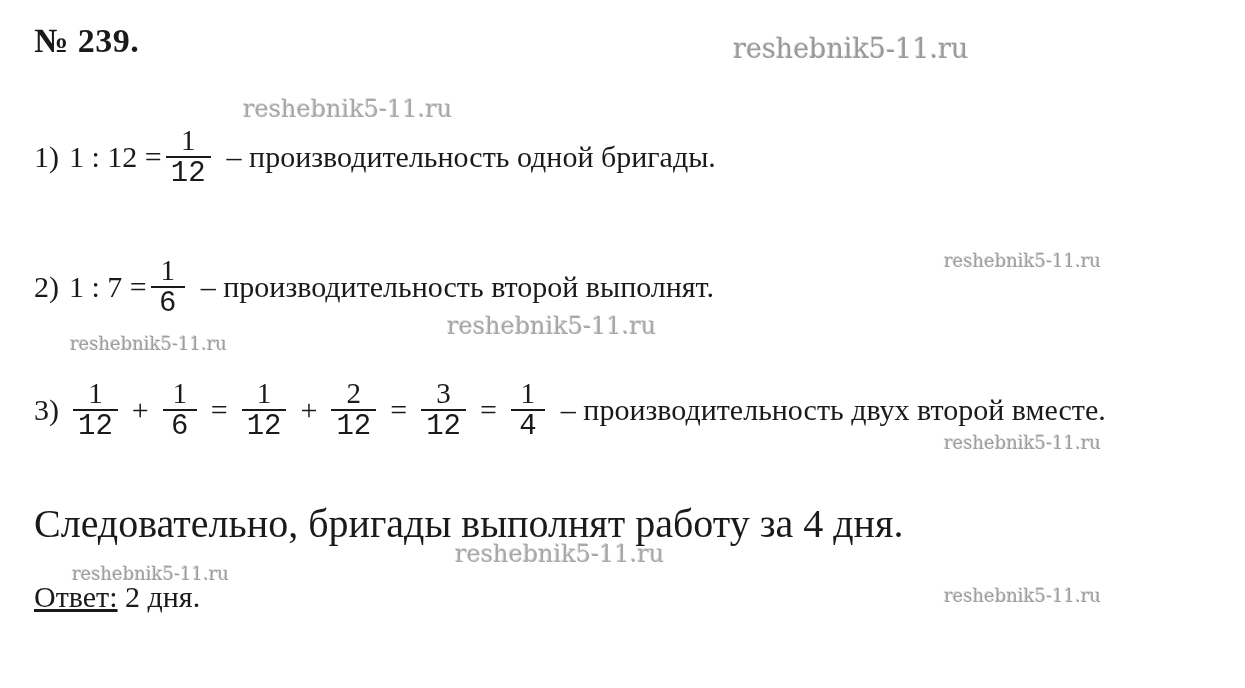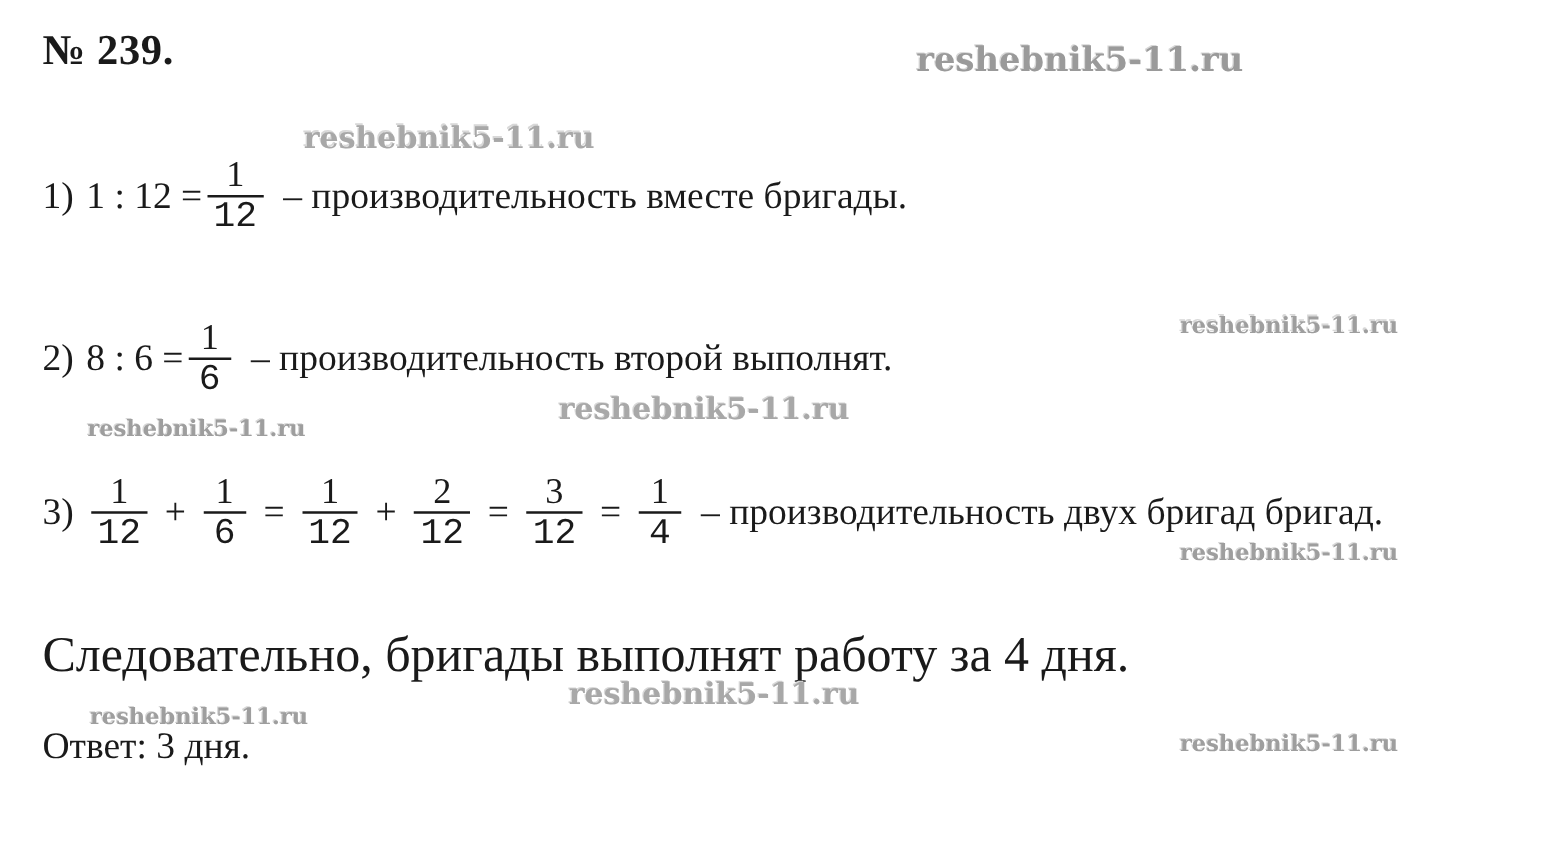--- a/index.html
+++ b/index.html
@@ -89,27 +89,28 @@
   }
 
   .answer {
     position: absolute;
     left: 34px;
     top: 580px;
     font-size: 30px;
     white-space: nowrap;
   }
   .answer .answer-label {
+    text-decoration: underline;
   }
 
   
   .wm {
     position: absolute;
     font-family: "DejaVu Serif", serif;
-    font-weight: bold;
+    font-weight: normal;
     color: #b9b9b9;
     text-shadow: 1px 1px 0 #ffffff, -1px -1px 0 #d8d8d8;
     white-space: nowrap;
     pointer-events: none;
     user-select: none;
   }
   .wm.small { font-size: 18px; color: #9e9e9e; }
   .wm.mid   { font-size: 24px; color: #a8a8a8; }
   .wm.big   { font-size: 27px; color: #9a9a9a; }
 
@@ -131,26 +132,26 @@
   <div class="problem-number">№ 239.</div>
 
   <div class="sol-line" id="line1">
     <span class="marker">1)</span>
     <span class="expr">1 : 12 =</span>
     <span class="frac">
       <span class="num">1</span>
       <span class="bar"></span>
       <span class="den">12</span>
     </span>
-    <span class="tail">– производительность вместе бригады.</span>
+    <span class="tail">– производительность одной бригады.</span>
   </div>
 
   <div class="sol-line" id="line2">
     <span class="marker">2)</span>
-    <span class="expr">8 : 6 =</span>
+    <span class="expr">1 : 7 =</span>
     <span class="frac">
       <span class="num">1</span>
       <span class="bar"></span>
       <span class="den">6</span>
     </span>
     <span class="tail">– производительность второй выполнят.</span>
   </div>
 
   <div class="sol-line" id="line3">
     <span class="marker">3)</span>
@@ -194,28 +195,28 @@
     </span>
 
     <span class="op">=</span>
 
     <span class="frac">
       <span class="num">1</span>
       <span class="bar"></span>
       <span class="den">4</span>
     </span>
 
-    <span class="tail">– производительность двух бригад бригад.</span>
+    <span class="tail">– производительность двух второй вместе.</span>
   </div>
 
   <div class="conclusion">Следовательно, бригады выполнят работу за 4 дня.</div>
 
   <div class="answer">
     <span class="answer-label">Ответ:</span>
-    <span class="answer-value">3 дня.</span>
+    <span class="answer-value">2 дня.</span>
   </div>
 
   <div class="wm big" id="wm1">reshebnik5-11.ru</div>
   <div class="wm mid" id="wm2">reshebnik5-11.ru</div>
   <div class="wm small" id="wm3">reshebnik5-11.ru</div>
   <div class="wm mid" id="wm4">reshebnik5-11.ru</div>
   <div class="wm small" id="wm5">reshebnik5-11.ru</div>
   <div class="wm small" id="wm6">reshebnik5-11.ru</div>
   <div class="wm mid" id="wm7">reshebnik5-11.ru</div>
   <div class="wm small" id="wm8">reshebnik5-11.ru</div>

